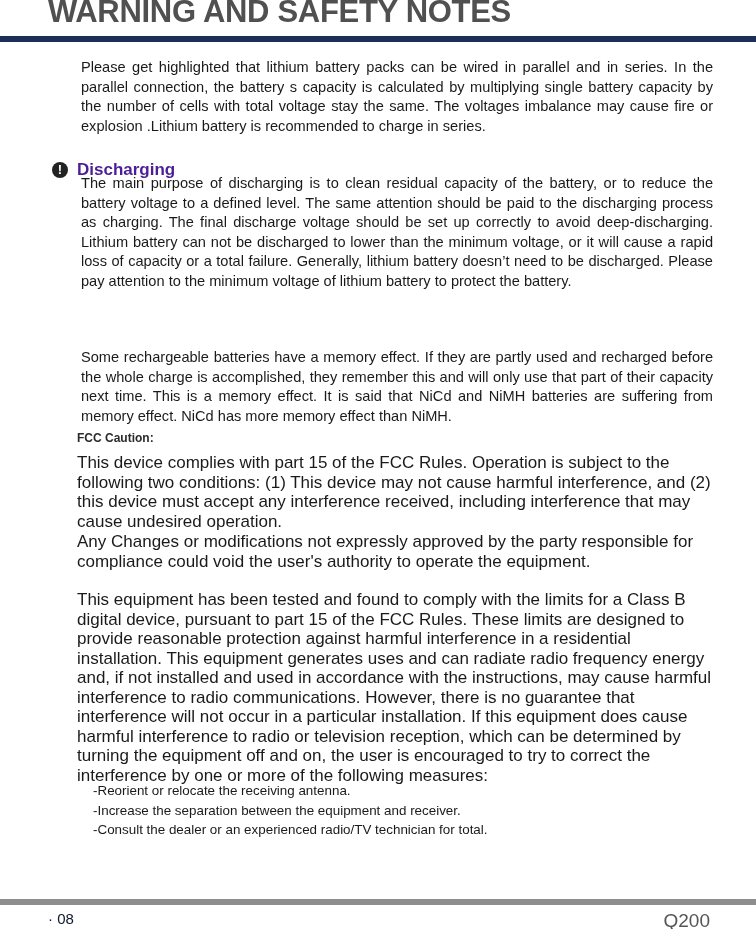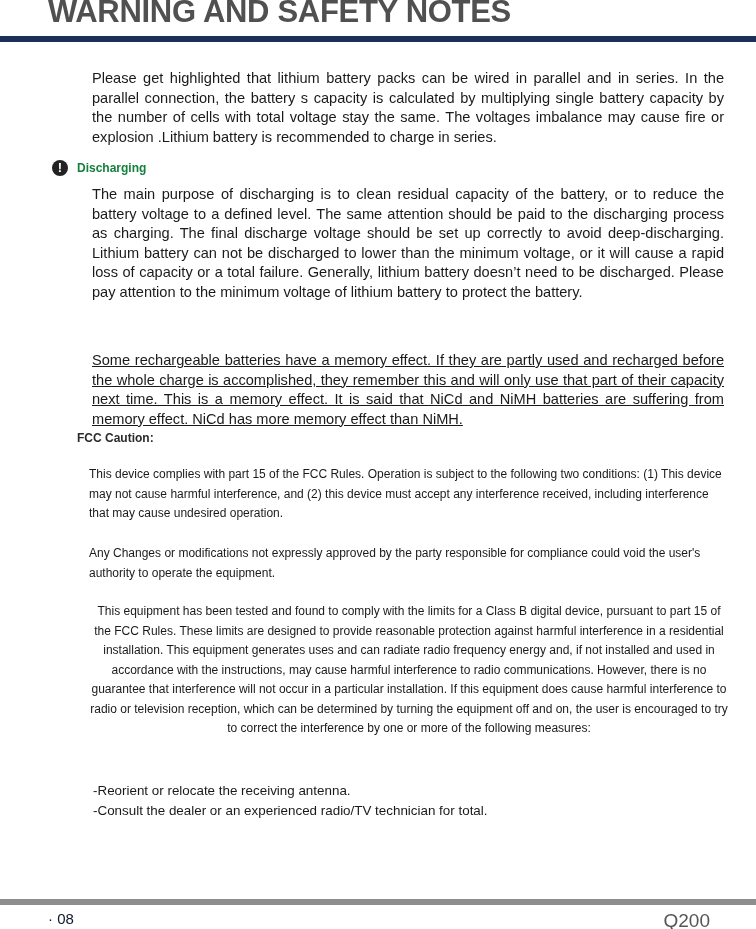--- a/index.html
+++ b/index.html
@@ -1,30 +1,30 @@
 <!DOCTYPE html>
 <html><head>
 <meta charset="utf-8">
 <style>
   html, body { margin: 0; padding: 0; background: #ffffff; }
   body { width: 756px; height: 929px; position: relative; overflow: hidden; font-family: "Liberation Sans", sans-serif; color: #1a1a1a; }
   .title { position: absolute; left: 48px; top: -6px; font-size: 31px; font-weight: bold; color: #505050; letter-spacing: -0.3px; white-space: nowrap; }
   .title-rule { position: absolute; left: 0; top: 36px; width: 756px; height: 6px; background: #1c2f57; }
-  .para { position: absolute; left: 77px; width: 632px; font-size: 14.6px; line-height: 19.5px; text-align: justify; color: #1a1a1a; margin: 15px; }
+  .para { position: absolute; left: 77px; width: 632px; font-size: 14.6px; line-height: 19.5px; text-align: justify; color: #1a1a1a; margin: 4px; }
   .p-intro { top: 54px; }
   .section-head { position: absolute; left: 52px; top: 160px; display: flex; align-items: center; }
   .alert-icon { width: 16px; height: 16px; border-radius: 50%; background: #222; color: #fff; font-weight: bold; font-size: 13px; line-height: 16px; text-align: center; margin-right: 9px; }
-  .section-title { font-size: 12px; font-weight: bold; color: #15803d; }
+  .section-title { font-size: 17px; font-weight: bold; color: #4c1d95; }
   .p-dis1 { top: 170px; }
-  .p-dis2 { top: 336px; text-decoration: underline; }
+  .p-dis2 { top: 344px; }
   .fcc-head { position: absolute; left: 77px; top: 431px; font-size: 12px; font-weight: bold; color: #2a2a2a; }
-  .fcc { position: absolute; left: 77px; width: 640px; font-size: 12px; line-height: 19.5px; color: #1a1a1a; margin: 12px; }
+  .fcc { position: absolute; left: 77px; width: 640px; font-size: 17px; line-height: 19.5px; color: #1a1a1a; margin: 0; }
   .f1 { top: 453px; }
   .f2 { top: 532px; }
-  .f3 { top: 590px; text-align: center; }
+  .f3 { top: 590px; }
   .measures { position: absolute; left: 77px; top: 765px; margin: 16px; padding: 0; list-style: none; font-size: 13.4px; line-height: 19.5px; width: 640px; }
   .footer-rule { position: absolute; left: 0; top: 899px; width: 756px; height: 6px; background: #8e8e8e; }
   .page-num { position: absolute; left: 48px; top: 910px; font-size: 15px; color: #0f172a; }
   .model { position: absolute; right: 46px; top: 910px; font-size: 19px; color: #555; }
 </style>
 </head>
 <body>
 
 <div class="title">WARNING AND SAFETY NOTES</div>
 <div class="title-rule"></div>
@@ -37,18 +37,19 @@
 </div>
 <p class="para p-dis1">The main purpose of discharging is to clean residual capacity of the battery, or to reduce the battery voltage to a defined level. The same attention should be paid to the discharging process as charging. The final discharge voltage should be set up correctly to avoid deep-discharging. Lithium battery can not be discharged to lower than the minimum voltage, or it will cause a rapid loss of capacity or a total failure. Generally, lithium battery doesn’t need to be discharged. Please pay attention to the minimum voltage of lithium battery to protect the battery.</p>
 <p class="para p-dis2">Some rechargeable batteries have a memory effect. If they are partly used and recharged before the whole charge is accomplished, they remember this and will only use that part of their capacity next time. This is a memory effect. It is said that NiCd and NiMH batteries are suffering from memory effect. NiCd has more memory effect than NiMH.</p>
 
 <div class="fcc-head">FCC Caution:</div>
 <p class="fcc f1">This device complies with part 15 of the FCC Rules. Operation is subject to the following two conditions: (1) This device may not cause harmful interference, and (2) this device must accept any interference received, including interference that may cause undesired operation.</p>
 <p class="fcc f2">Any Changes or modifications not expressly approved by the party responsible for compliance could void the user's authority to operate the equipment.</p>
 <p class="fcc f3">This equipment has been tested and found to comply with the limits for a Class B digital device, pursuant to part 15 of the FCC Rules. These limits are designed to provide reasonable protection against harmful interference in a residential installation. This equipment generates uses and can radiate radio frequency energy and, if not installed and used in accordance with the instructions, may cause harmful interference to radio communications. However, there is no guarantee that interference will not occur in a particular installation. If this equipment does cause harmful interference to radio or television reception, which can be determined by turning the equipment off and on, the user is encouraged to try to correct the interference by one or more of the following measures:</p>
 <ul class="measures">
   <li>-Reorient or relocate the receiving antenna.</li>
+  <li>-Increase the separation between the equipment and receiver.</li>
   <li>-Consult the dealer or an experienced radio/TV technician for total.</li>
 </ul>
 
 <div class="footer-rule"></div>
 <div class="page-num">· 08</div>
 <div class="model">Q200</div>
 
 </body></html>

